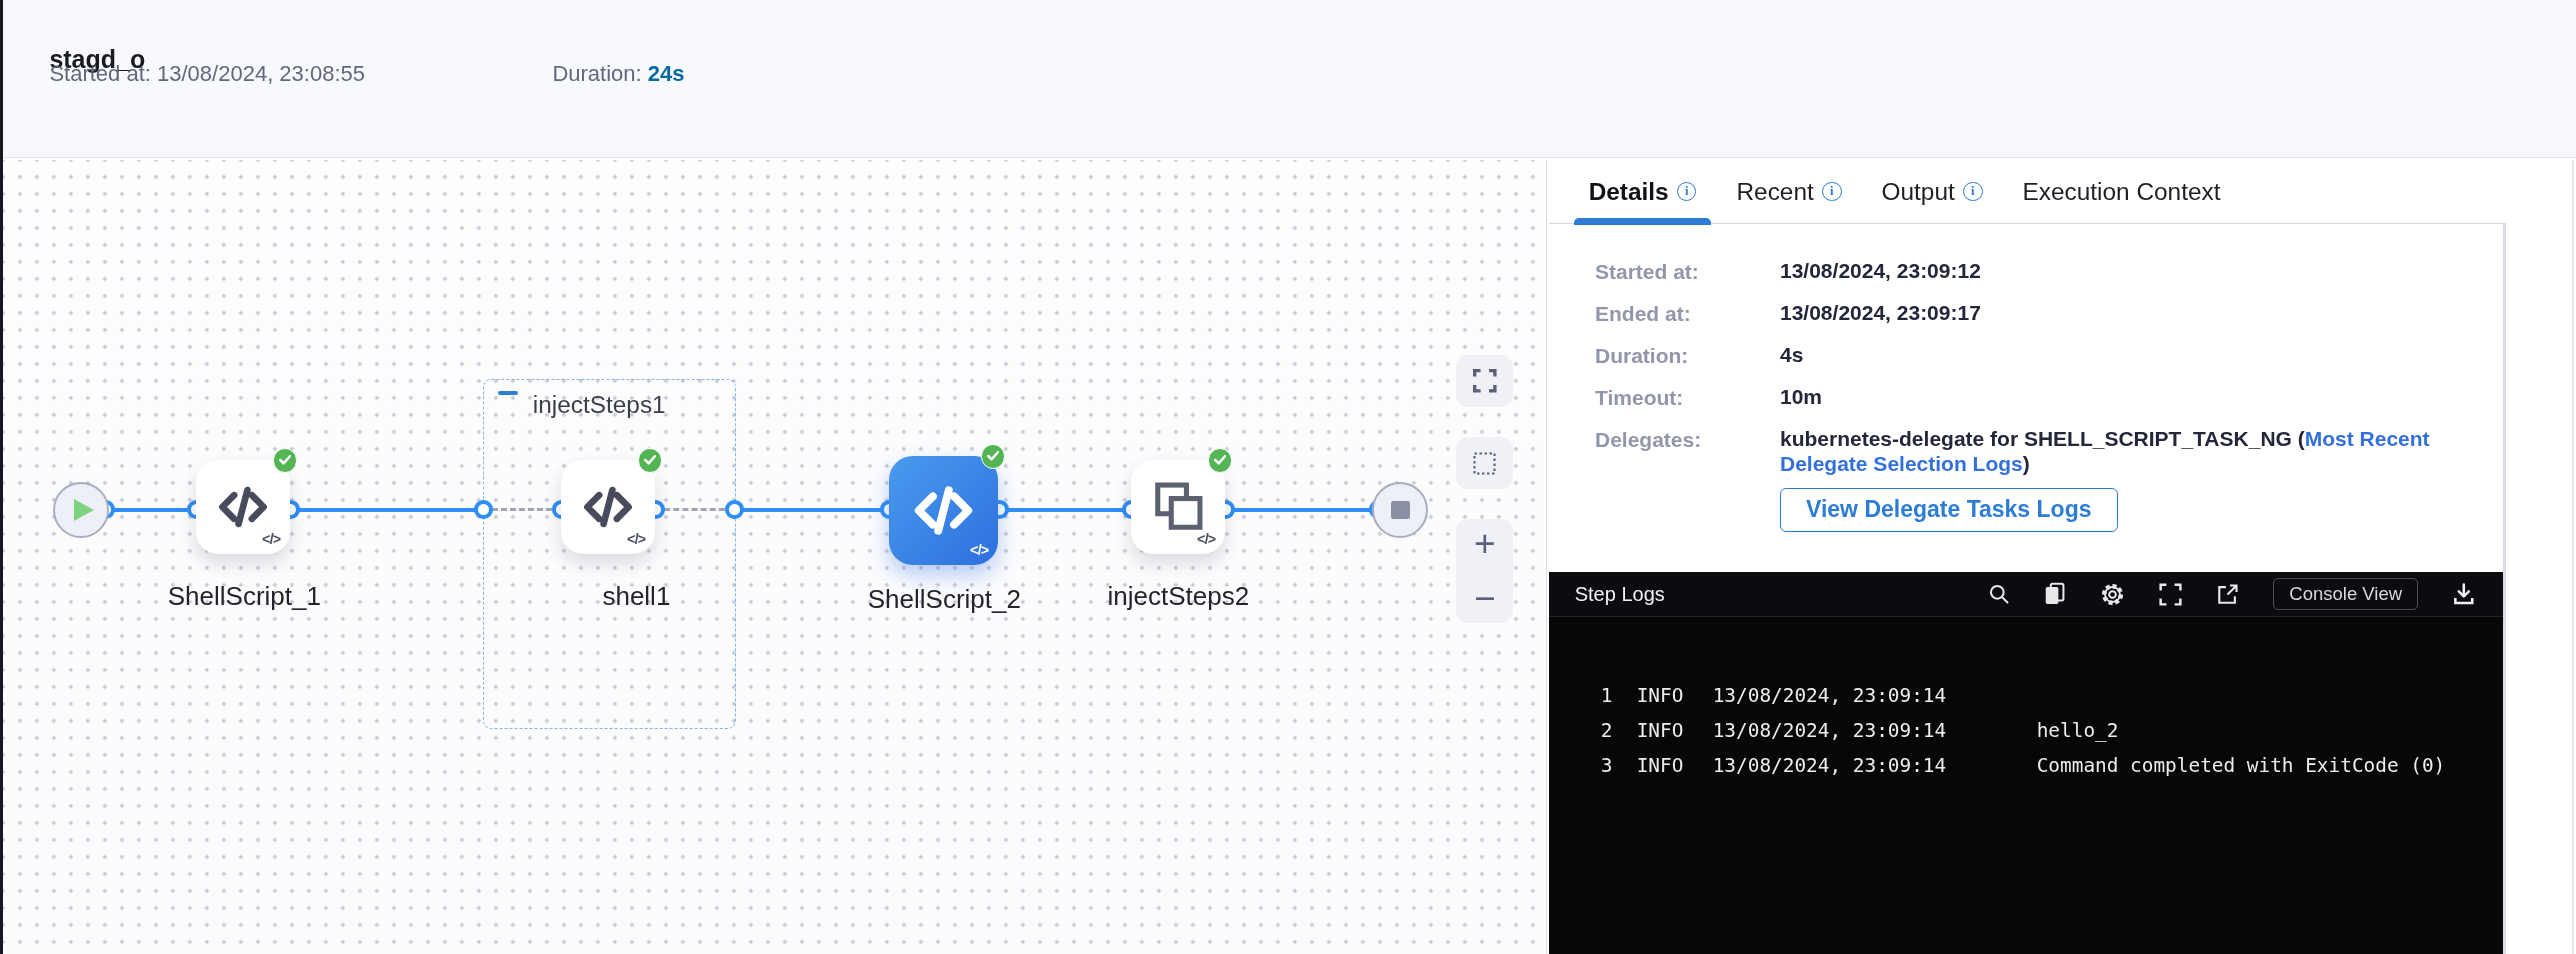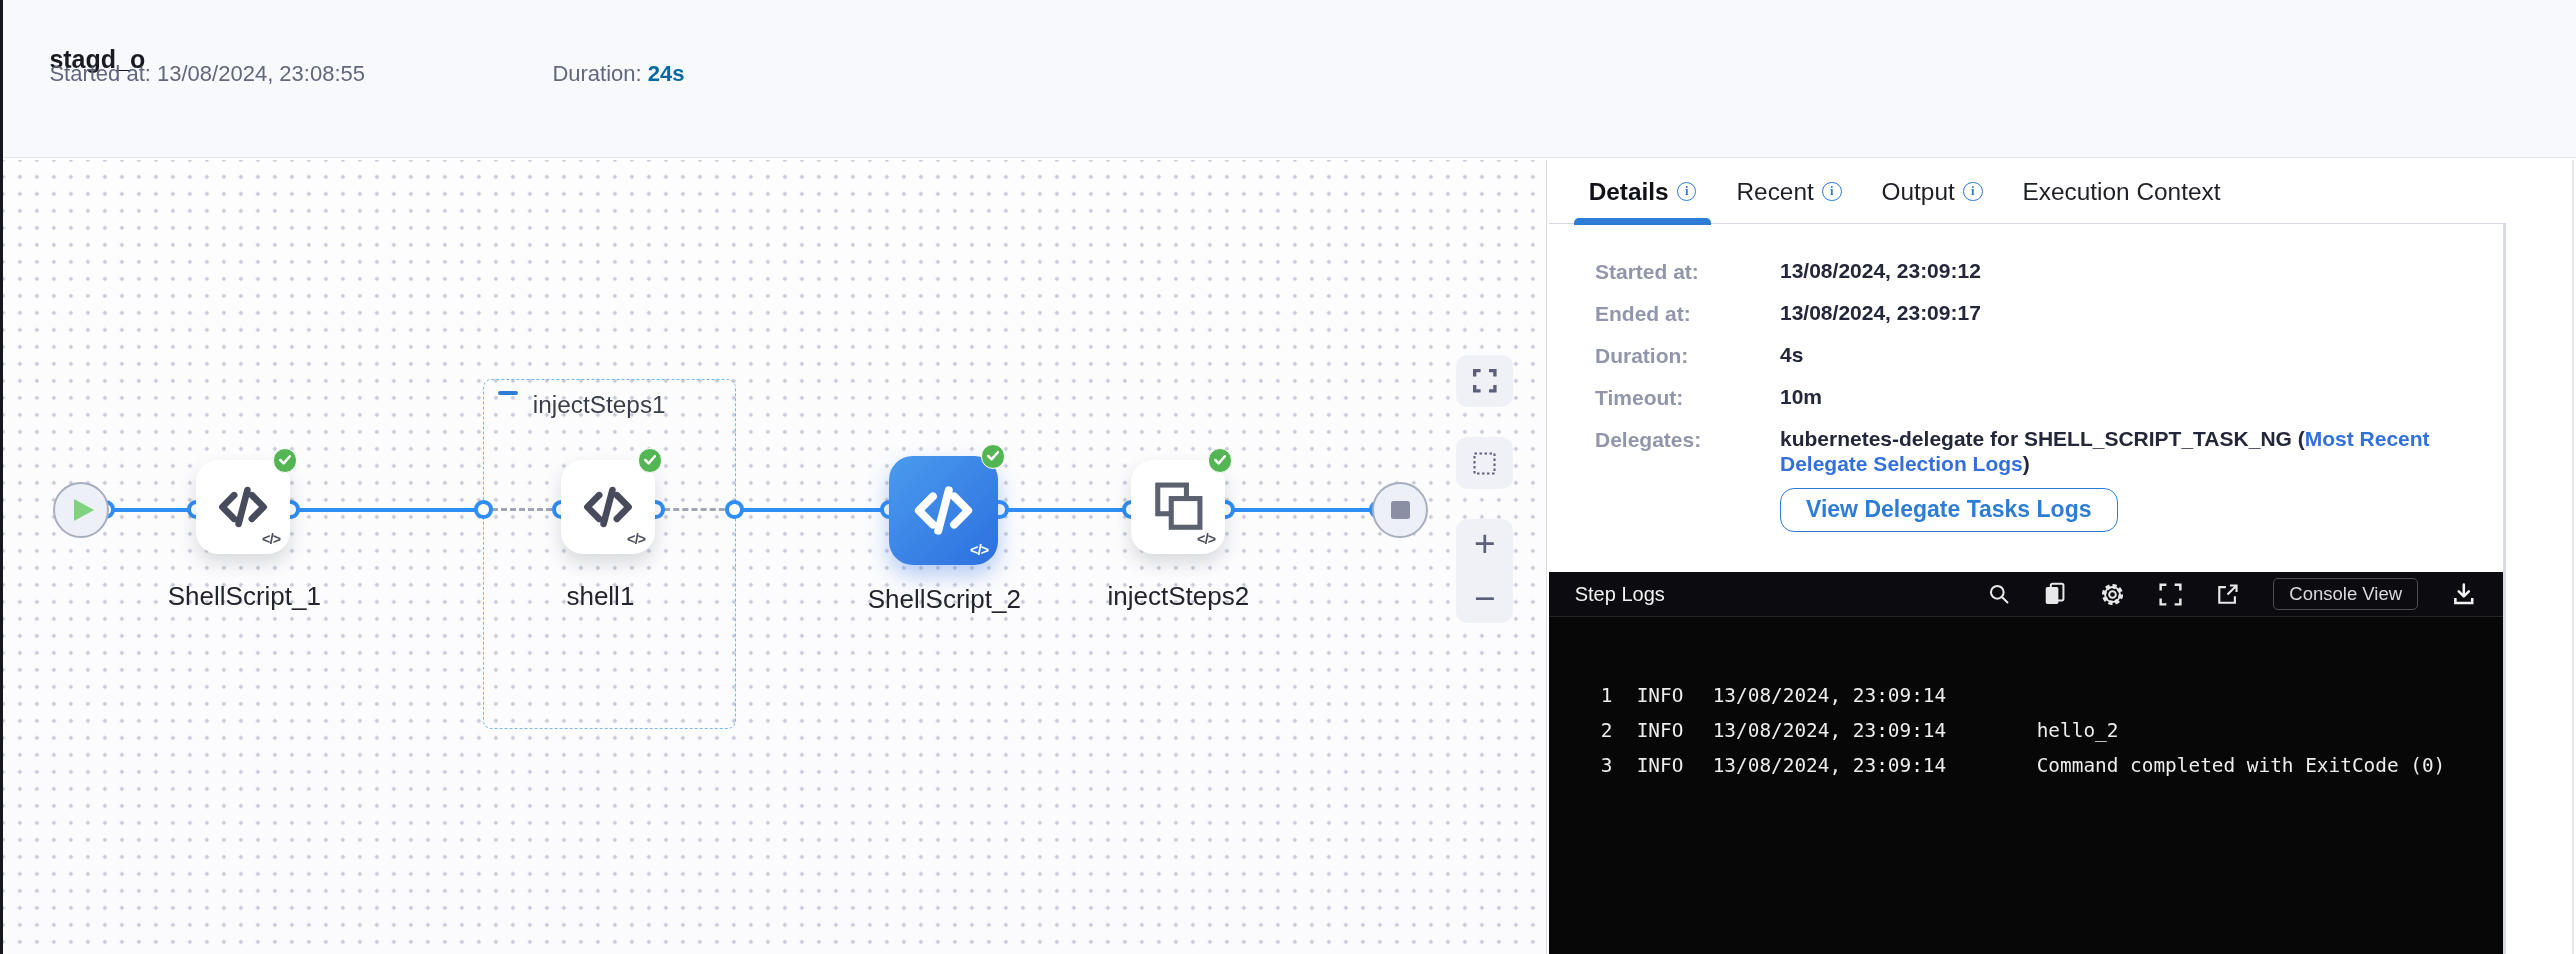--- a/index.html
+++ b/index.html
@@ -78,21 +78,21 @@
   .info-dot { width:19.4px; height:19.4px; border-radius:50%; border:1.7px solid #2b7ad9; color:#2b7ad9;
               font-size:12.6px; font-weight:bold; display:flex; align-items:center; justify-content:center;
               font-family:"Liberation Serif", serif; }
 
   .details { position:absolute; left:0; top:64px; width:959px; padding:34px 0 0 48px; }
   .drow { display:grid; grid-template-columns:185px 1fr; margin-bottom:15px; line-height:27px; }
   .dlabel { font-size:21px; font-weight:600; color:#9296aa; }
   .dvalue { font-size:21px; font-weight:bold; color:#24273a; max-width:657px; line-height:25px; }
   .dlink { color:#3470dc; cursor:pointer; }
   .delegate-btn { margin-top:11.8px; display:inline-block; padding:7.6px 25px; border:1.7px solid #2d7cd6;
-                  border-radius:14px; background:#fff; color:#2d7cd6; font-size:23px; font-weight:600;
+                  border-radius:6px; background:#fff; color:#2d7cd6; font-size:23px; font-weight:600;
                   font-family:"Liberation Sans", sans-serif; cursor:pointer; }
 
   
   .logs { position:absolute; left:1.7px; top:412px; width:957px; height:382px; background:#070708; }
   .logs-head { height:45px; background:#0c0c10; border-bottom:0.8px solid #23232a;
                display:flex; align-items:center; padding:0 30px 0 26px; gap:34px; }
   .logs-title { font-size:20px; color:#f2f2f4; margin-right:auto; }
   .lh-icon { display:flex; align-items:center; cursor:pointer; }
   .console-btn { border:0.8px solid #4c4e56; border-radius:5px; background:transparent; color:#d8d9dd;
                  font-size:18.5px; padding:4.2px 15px; font-family:"Liberation Sans", sans-serif; cursor:pointer; }
@@ -169,21 +169,21 @@
       <svg width="56" height="56" viewBox="0 0 76 76">
         <path d="M26 22 L10 38 L26 54 M50 22 L66 38 L50 54 M44 15 L32 61" fill="none" stroke="#474b5c" stroke-width="9" stroke-linecap="round" stroke-linejoin="round"></path>
       </svg>
       <span class="corner-glyph">&lt;/&gt;</span>
       <span class="badge">
         <svg width="12.6" height="10" viewBox="0 0 15 12">
             <path d="M1.5 6 L5.5 10 L13 1.5" fill="none" stroke="#fff" stroke-width="3" stroke-linecap="round" stroke-linejoin="round"></path>
           </svg>
       </span>
     </div>
-    <div class="node-label" style="left:492px;width:210px;">shell1</div>
+    <div class="node-label" style="left:528px;width:210px;">shell1</div>
 
     <div class="card blue" style="left:886px;">
       <svg width="67" height="67" viewBox="0 0 76 76">
         <path d="M26 22 L10 38 L26 54 M50 22 L66 38 L50 54 M44 15 L32 61" fill="none" stroke="#ffffff" stroke-width="9" stroke-linecap="round" stroke-linejoin="round"></path>
       </svg>
       <span class="corner-glyph">&lt;/&gt;</span>
       <span class="badge">
         <svg width="12.6" height="10" viewBox="0 0 15 12">
             <path d="M1.5 6 L5.5 10 L13 1.5" fill="none" stroke="#fff" stroke-width="3" stroke-linecap="round" stroke-linejoin="round"></path>
           </svg>

